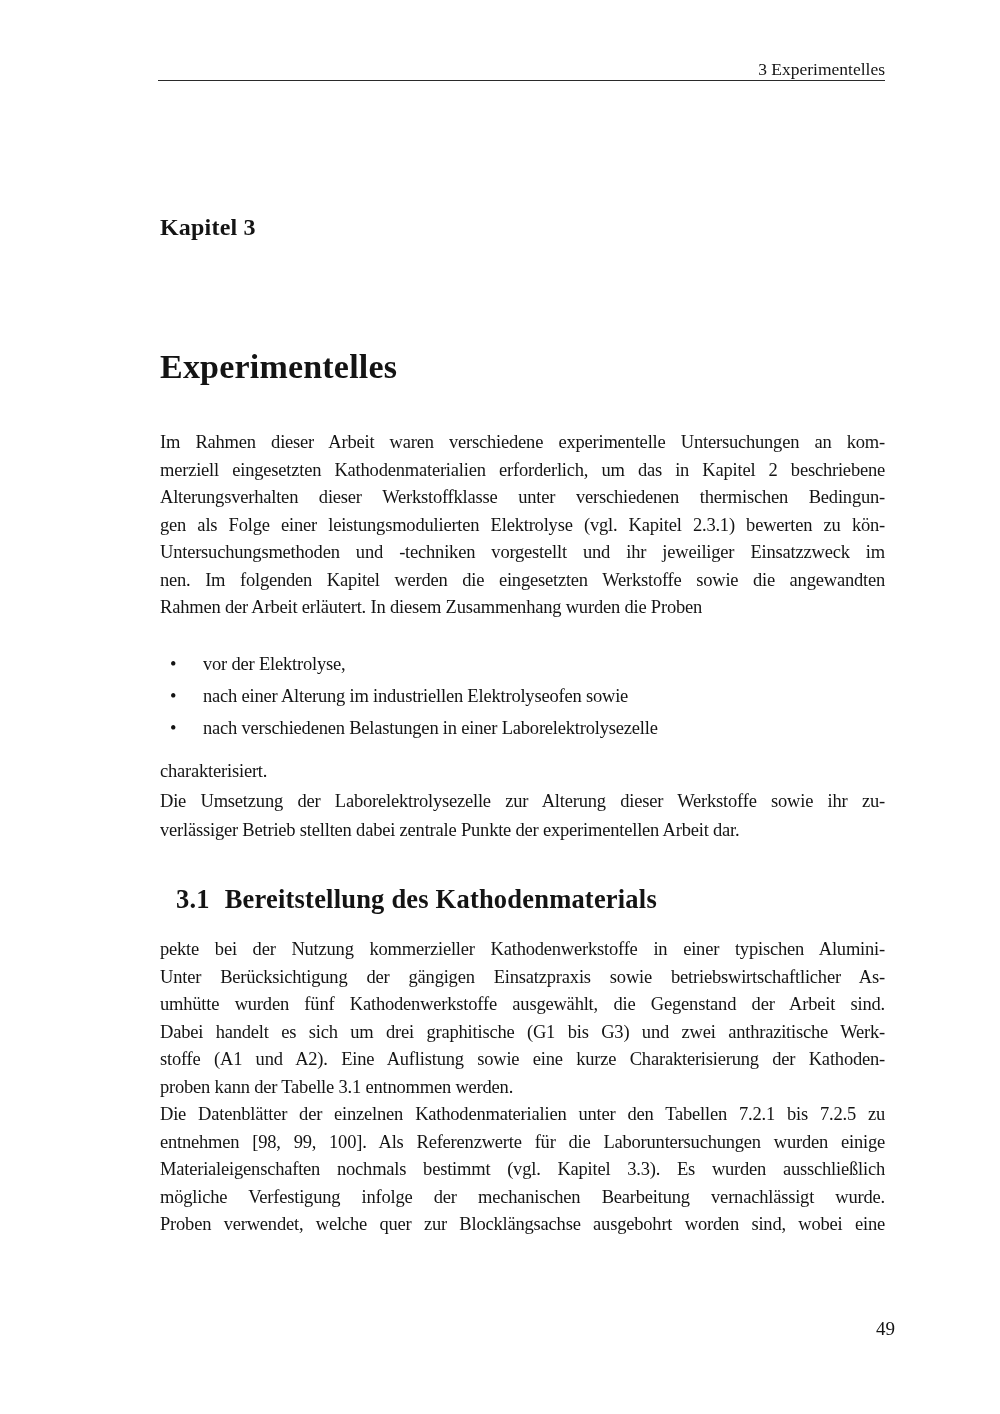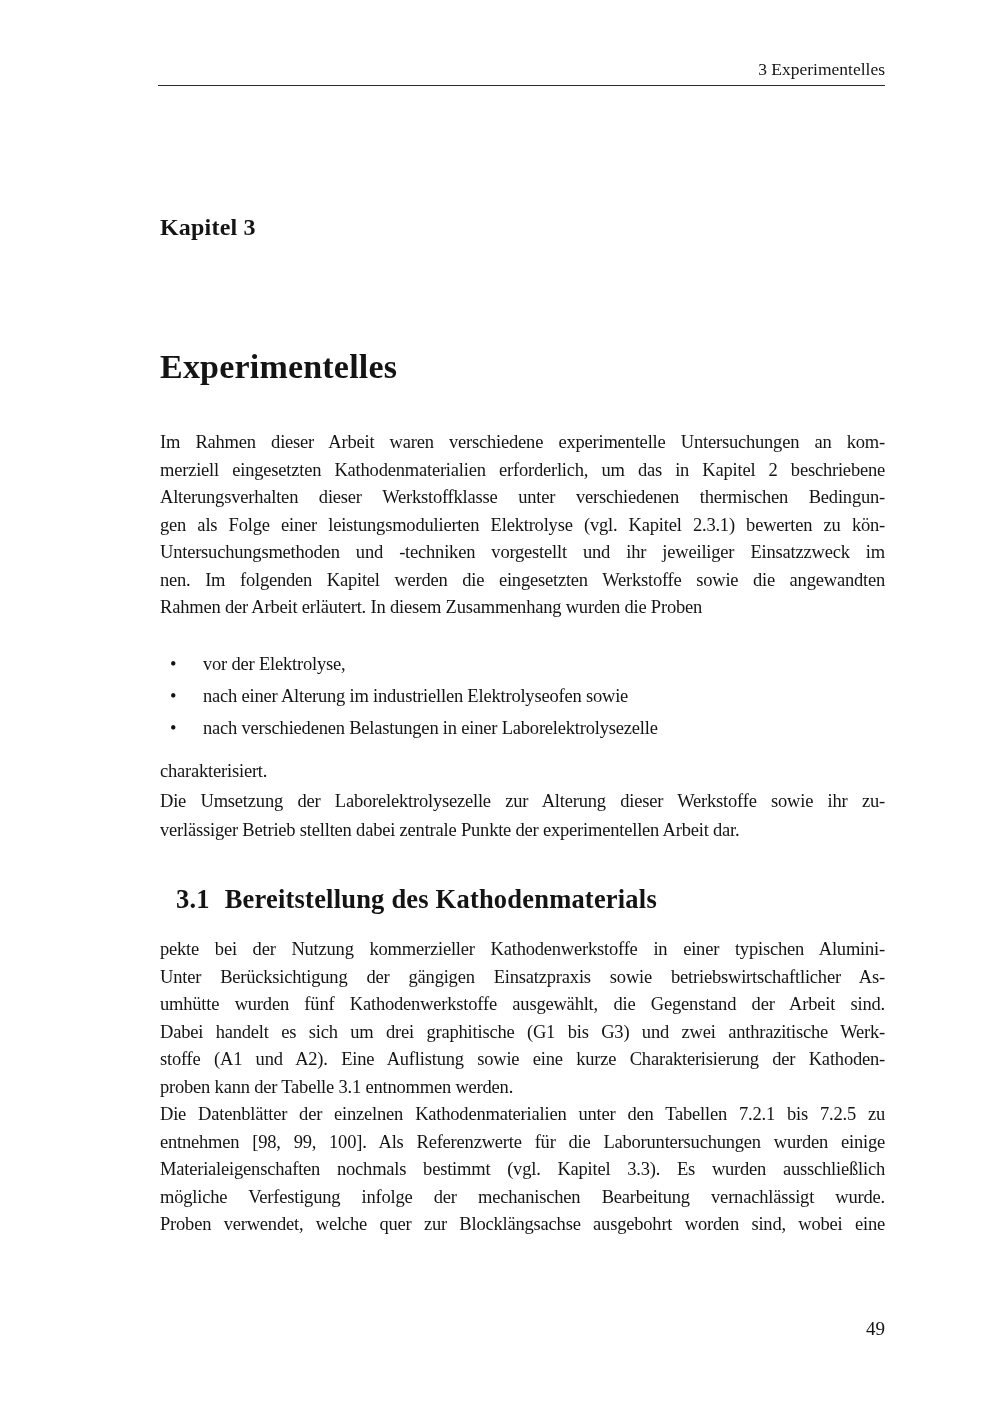--- a/index.html
+++ b/index.html
@@ -16,21 +16,20 @@
     color: #141414;
     overflow: hidden;
   }
 
   
   .running-header {
     position: absolute;
     left: 158px;
     width: 727px;
     top: 58px;
-    padding-bottom: 5px;
     border-bottom: 1.6px solid #2a2a2a;
     text-align: right;
     font-size: 17.5px;
     line-height: 22px;
   }
 
   
   .chapter-kicker {
     position: absolute;
     left: 160px;
@@ -114,21 +113,21 @@
   .section-block {
     position: absolute;
     left: 160px;
     width: 725px;
     top: 936px;
   }
 
   
   .page-number {
     position: absolute;
-    right: 115px;
+    right: 105px;
     top: 1318px;
     font-size: 19px;
   }
 </style>
 </head>
 <body>
 
 <div class="page">
 
   <div class="running-header">

